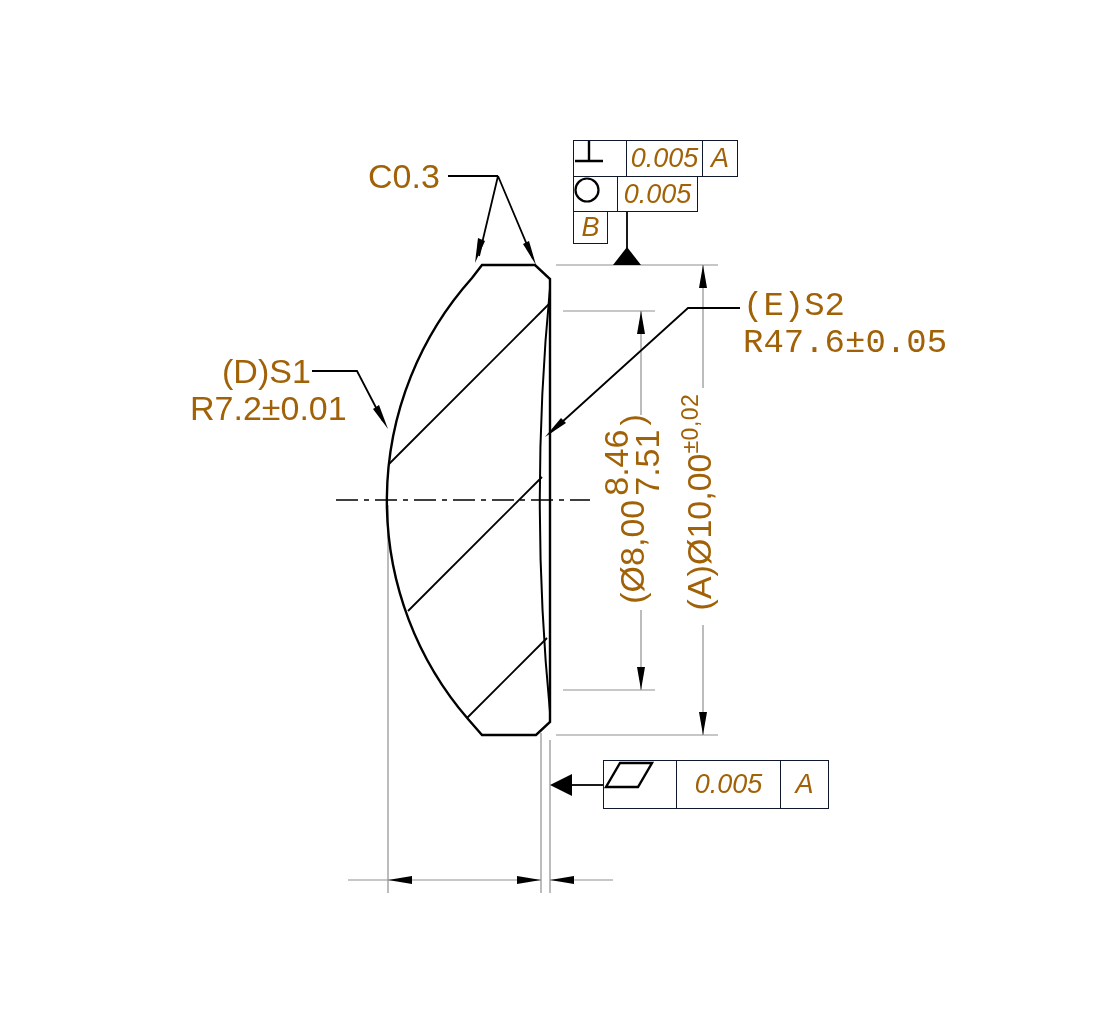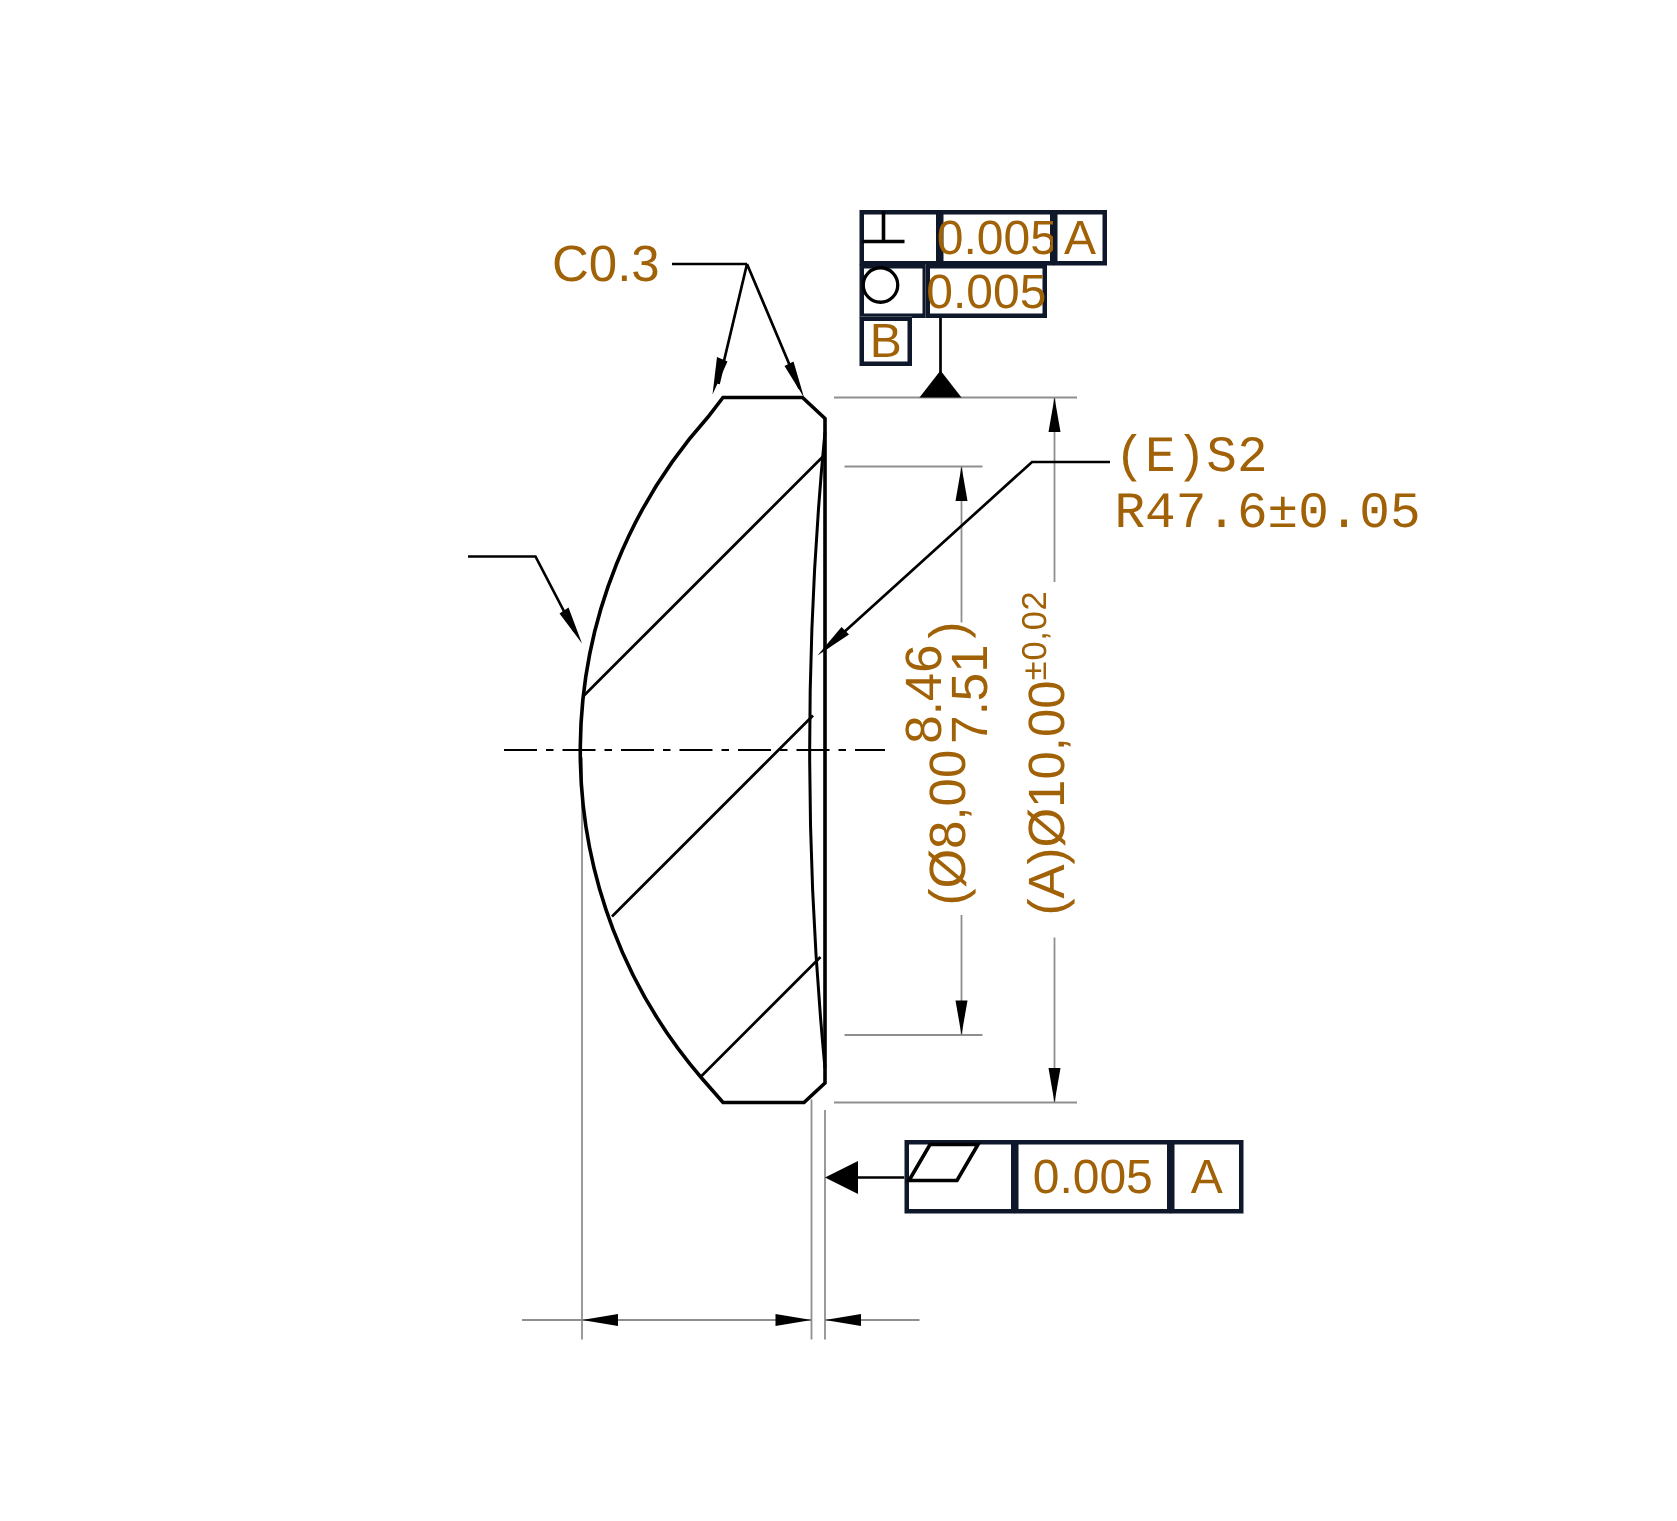--- a/index.html
+++ b/index.html
@@ -8,23 +8,23 @@
     font-family:"Liberation Sans", sans-serif;color:#a16207;overflow:hidden;
   }
   .canvas svg{position:absolute;left:0;top:0;}
   .txt{position:absolute;white-space:nowrap;}
   .dim{font-size:34px;line-height:36px;}
   .sup{font-size:23px;position:relative;top:-9px;letter-spacing:0.5px;}
   .lbl2{font-size:34px;line-height:37px;}
   
   .fcf-row{position:absolute;display:flex;}
   .fcf-cell{
-    border:3px solid #0f172a;background:#fff;box-sizing:border-box;
+    border:1px solid #0f172a;background:#fff;box-sizing:border-box;
     display:flex;align-items:center;justify-content:center;
-    font-size:32px;margin-left:-1px;
+    font-size:27px;margin-left:-1px;font-style:italic;
   }
   .fcf-cell:first-child{margin-left:0;}
   
   .rot{
     position:absolute;transform:translate(-50%,-50%) rotate(-90deg);
     display:flex;align-items:center;font-size:34px;white-space:nowrap;
   }
   .stack{display:flex;flex-direction:column;line-height:31px;margin:0 4px;}
   .stack span{display:block;}
 </style>
@@ -106,20 +106,22 @@
       </svg>
     </div>
     <div class="fcf-cell" style="width:81px;">0.005</div>
   </div>
 
   <div class="fcf-row" style="left:573px;top:211px;height:33px;">
     <div class="fcf-cell" style="width:35px;">B</div>
   </div>
 
   <div class="txt lbl2" style="left:190px;top:353px;">
+    <div style="padding-left:32px;">(D)S1</div>
+    <div>R7.2±0.01</div>
   </div>
 
   <div class="txt lbl2" style="left:743px;top:288px;font-family:Liberation Mono, monospace;">
     <div>(E)S2</div>
     <div>R47.6±0.05</div>
   </div>
 
   <div class="rot" style="left:632px;top:509px;">
     <span>(Ø8,00</span>
     <span class="stack">

